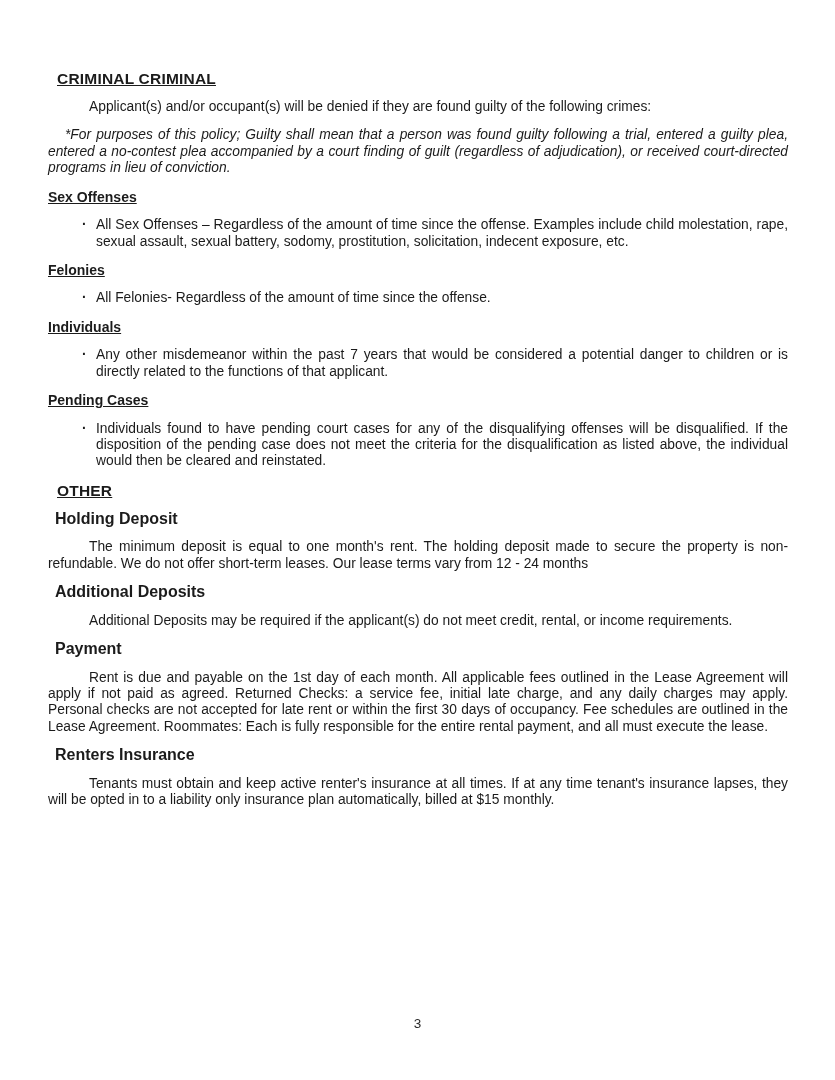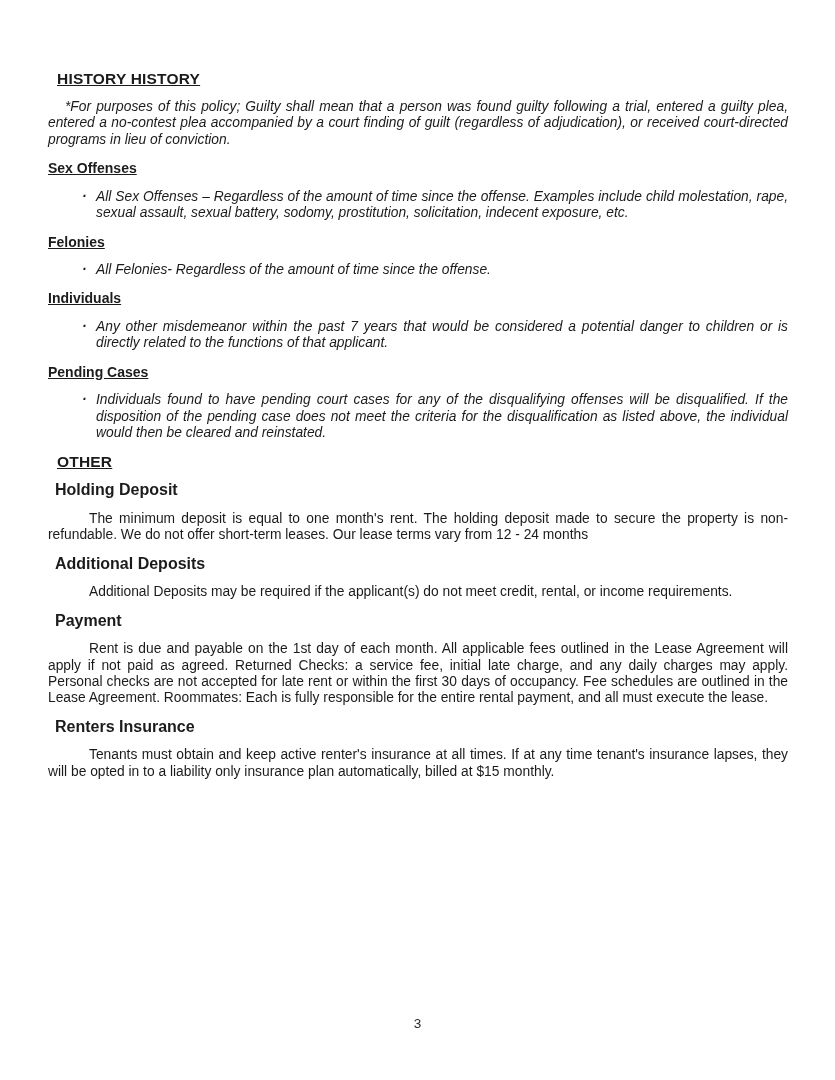--- a/index.html
+++ b/index.html
@@ -49,21 +49,20 @@
   p { margin: 12px 0 0 0; }
   .justify { text-align: justify; margin-top: 12px; }
   .indent-lg { text-indent: 41px; }
   .indent-sm { text-indent: 17px; }
   .italic-note { font-style: italic; }
 
   ul.bullets {
     list-style: none;
     padding: 0;
     margin: 12px 0 0 0;
-    font-style: italic;
   }
   ul.bullets li {
     position: relative;
     padding-left: 48px;
     text-align: justify;
   }
   ul.bullets li::before {
     content: "\00B7";
     position: absolute;
     left: 34px;
@@ -80,22 +79,23 @@
     font-size: 13.5px;
     color: #2a2a2a;
   }
 </style>
 </head>
 <body>
 
 <div class="page">
   <div class="content">
 
-    <h1>HISTORY HISTORY</h1>
+    <h1>CRIMINAL CRIMINAL</h1>
 
+    <p class="indent-lg">Applicant(s) and/or occupant(s) will be denied if they are found guilty of the following crimes:</p>
 
     <p class="italic-note indent-sm justify">*For purposes of this policy; Guilty shall mean that a person was found guilty following a trial, entered a guilty plea, entered a no-contest plea accompanied by a court finding of guilt (regardless of adjudication), or received court-directed programs in lieu of conviction.</p>
 
     <h2>Sex Offenses</h2>
     <ul class="bullets">
       <li>All Sex Offenses – Regardless of the amount of time since the offense. Examples include child molestation, rape, sexual assault, sexual battery, sodomy, prostitution, solicitation, indecent exposure, etc.</li>
     </ul>
 
     <h2>Felonies</h2>
     <ul class="bullets">

